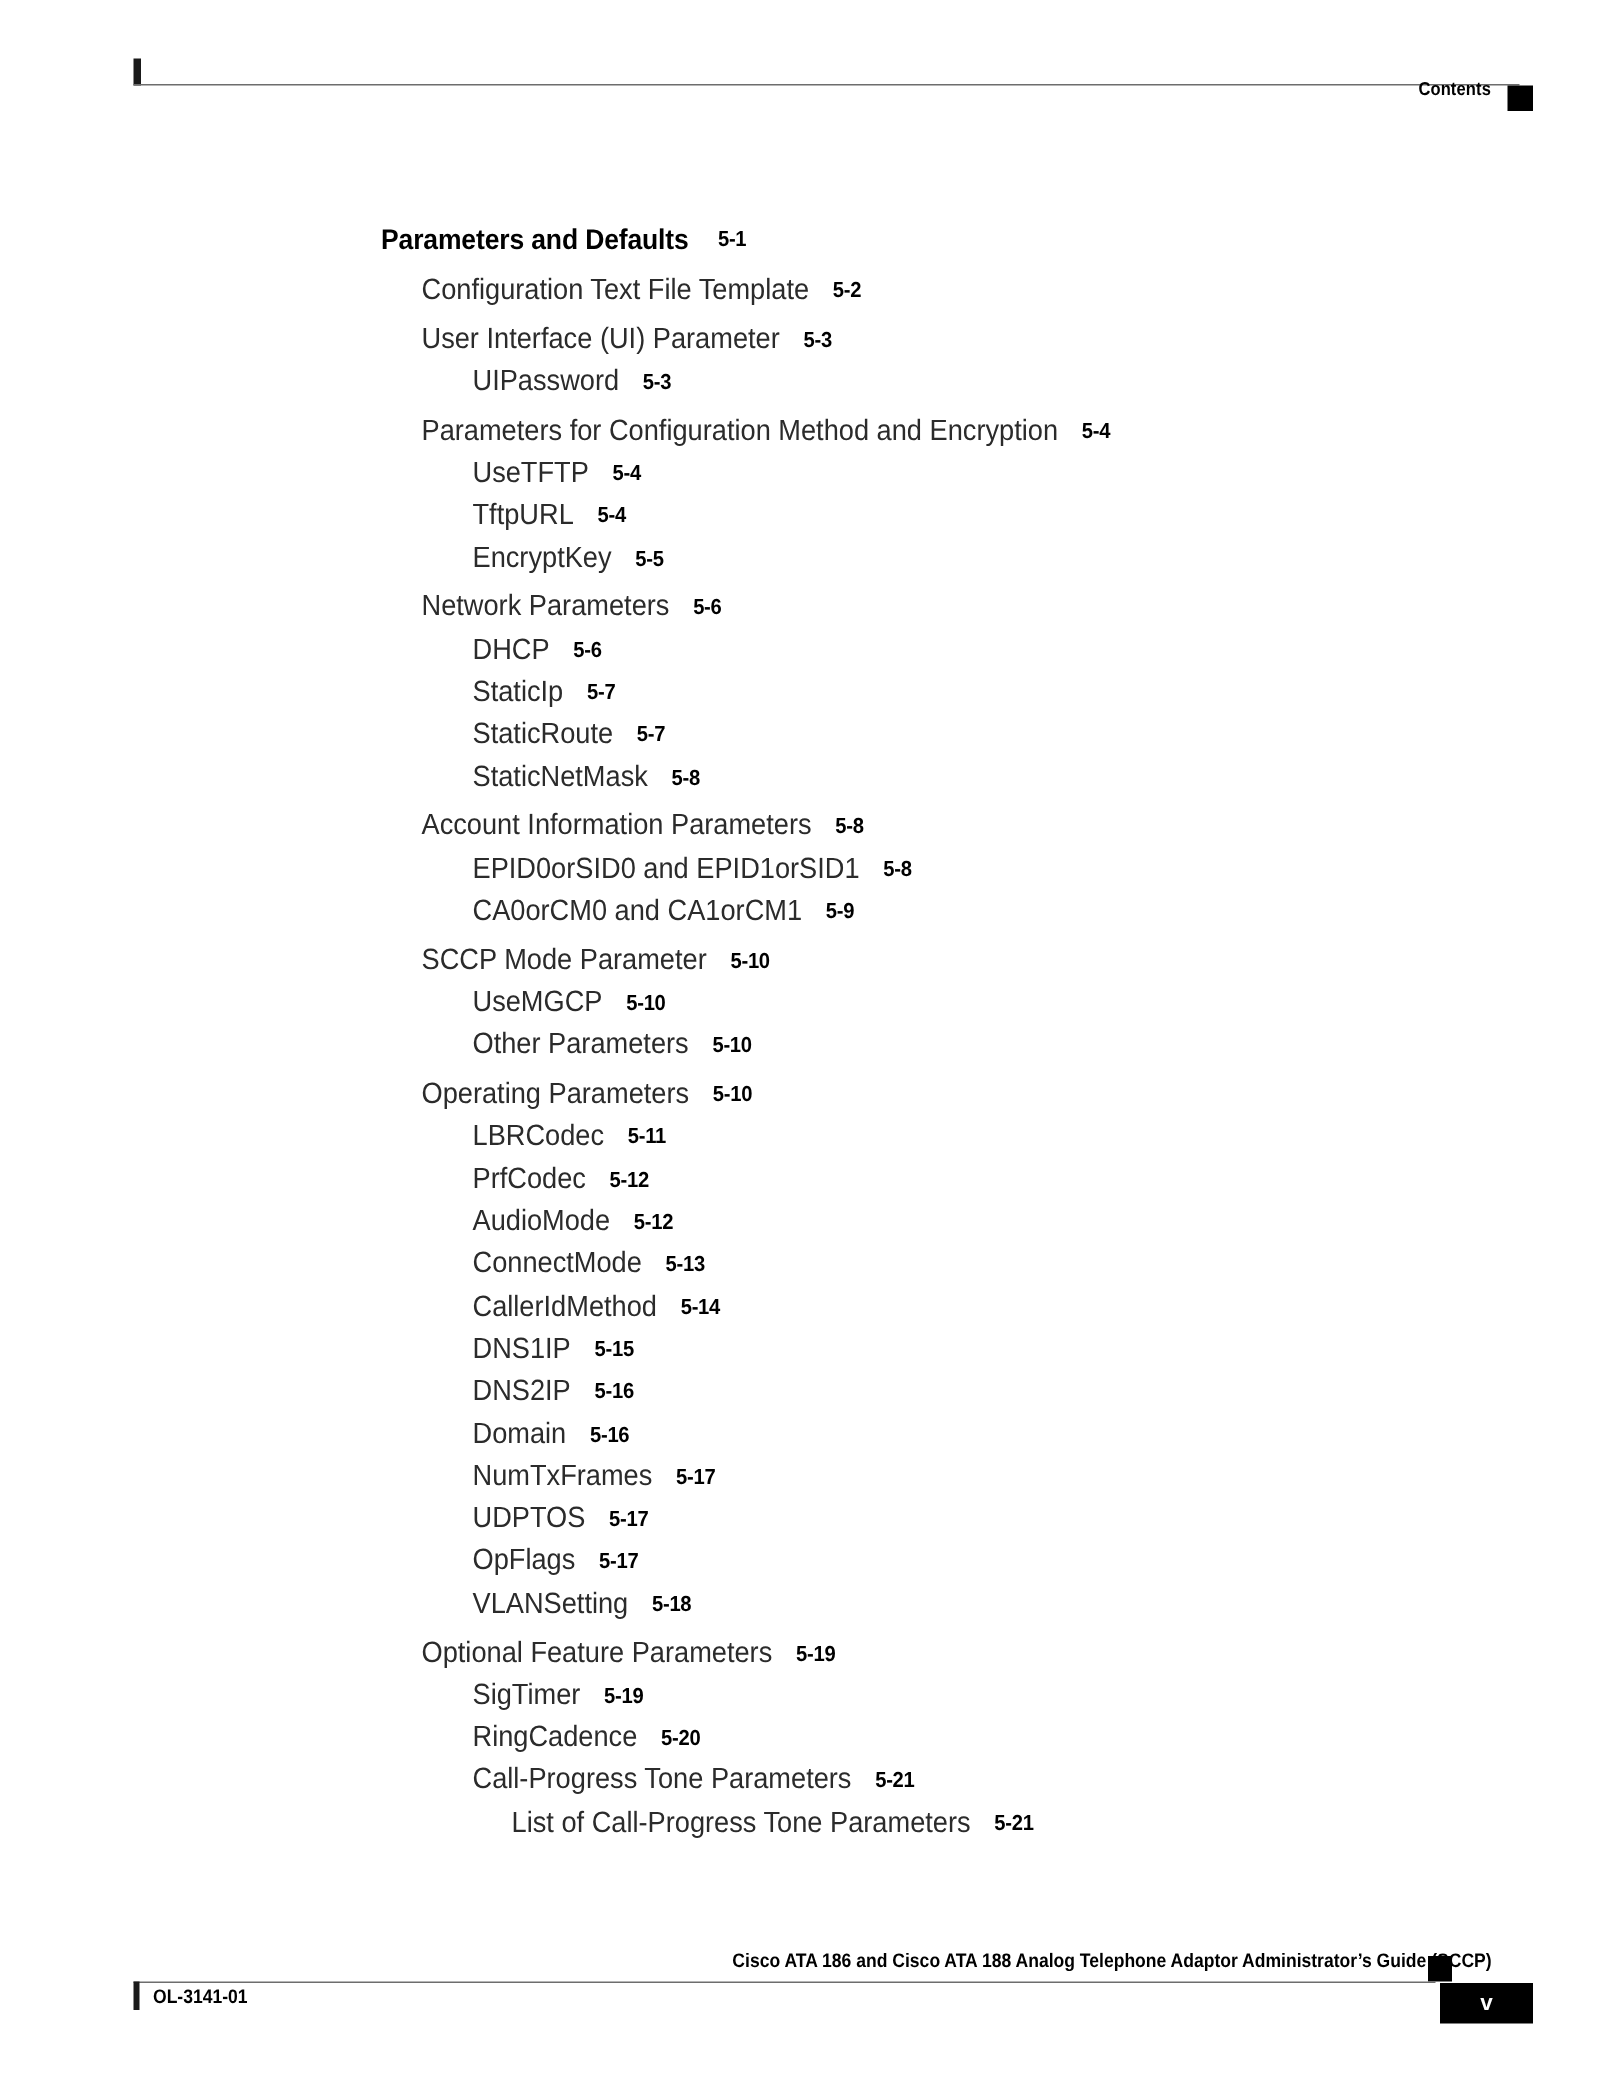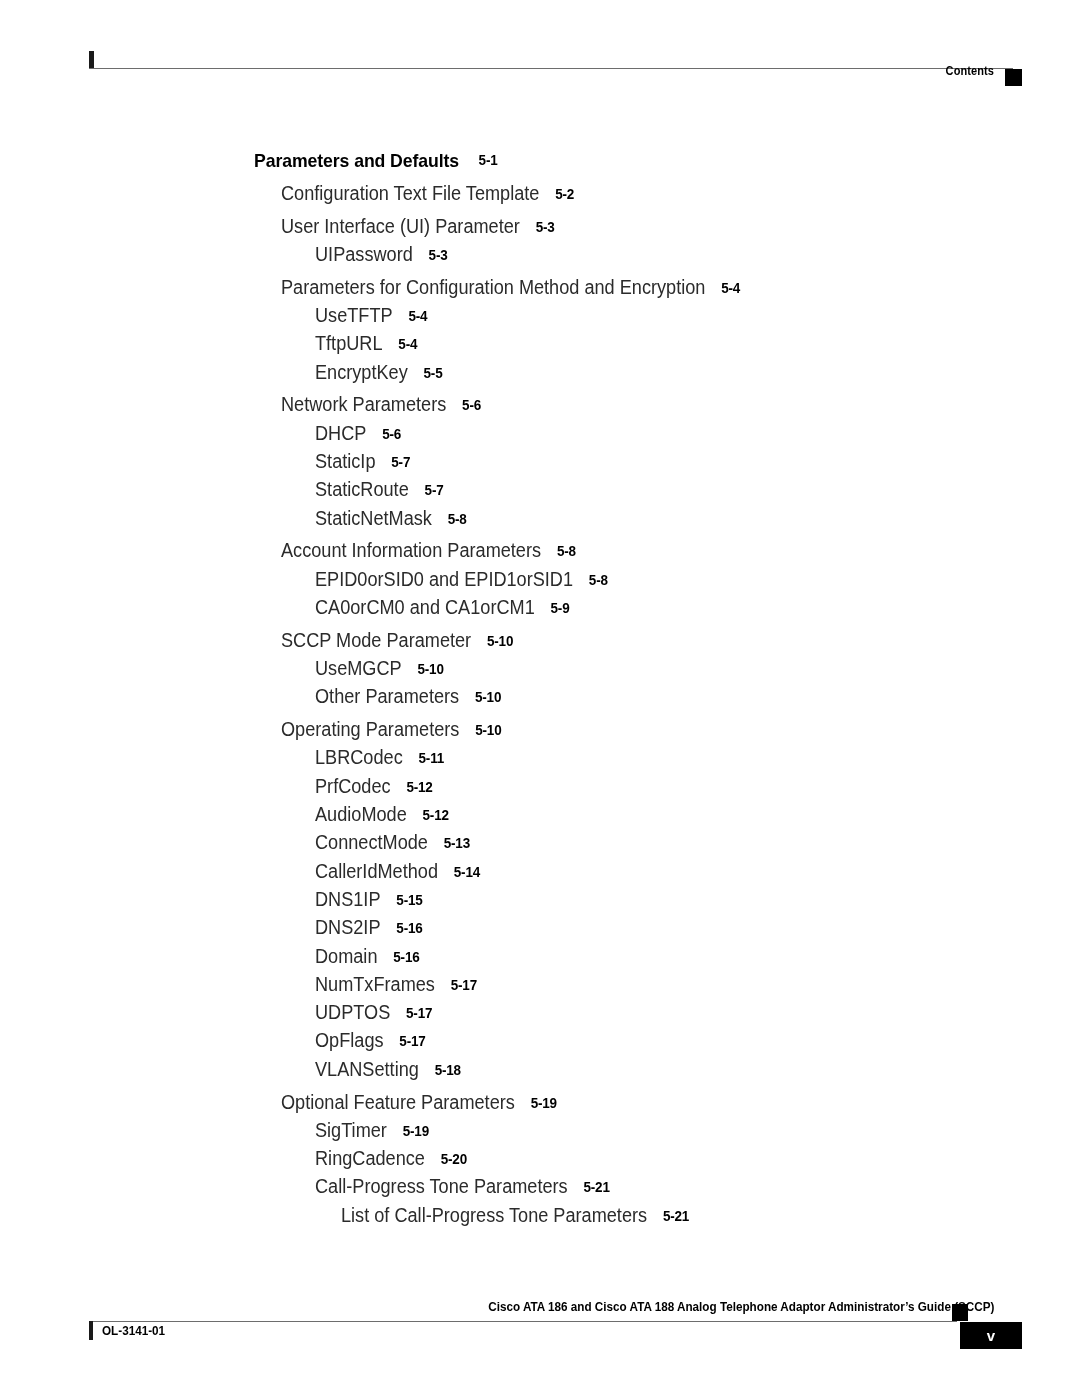--- a/index.html
+++ b/index.html
@@ -13,21 +13,21 @@
     height: 1397px;
     position: relative;
     font-family: "Liberation Sans", sans-serif;
     overflow: hidden;
   }
 
   
   .page-header {
     position: absolute;
     left: 0;
-    top: 12px;
+    top: 0;
     width: 1080px;
     height: 90px;
   }
   .header-rule {
     position: absolute;
     left: 89px;
     top: 56px;
     width: 924px;
     height: 1px;
     background: #6d6d6d;

